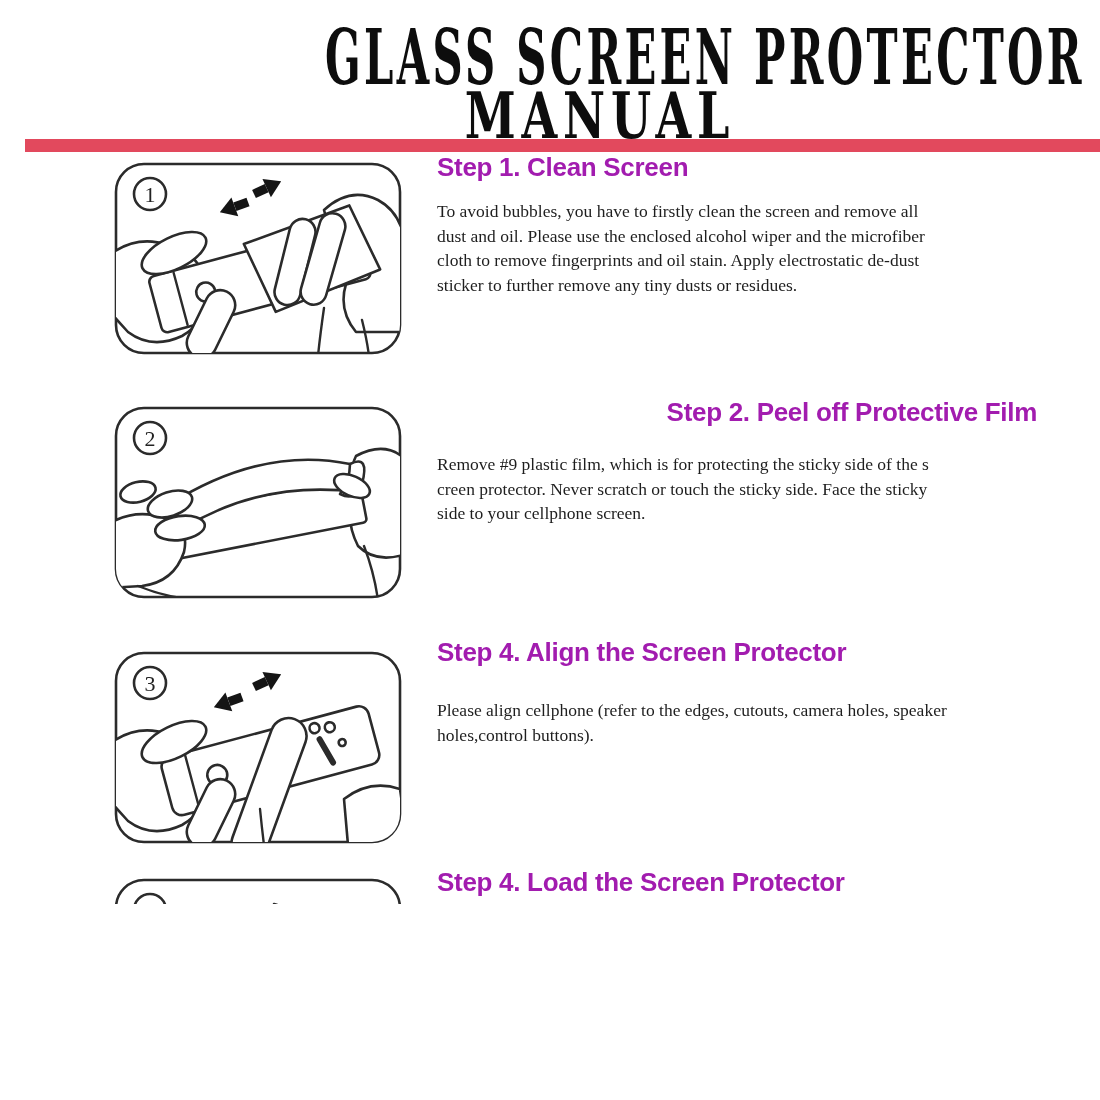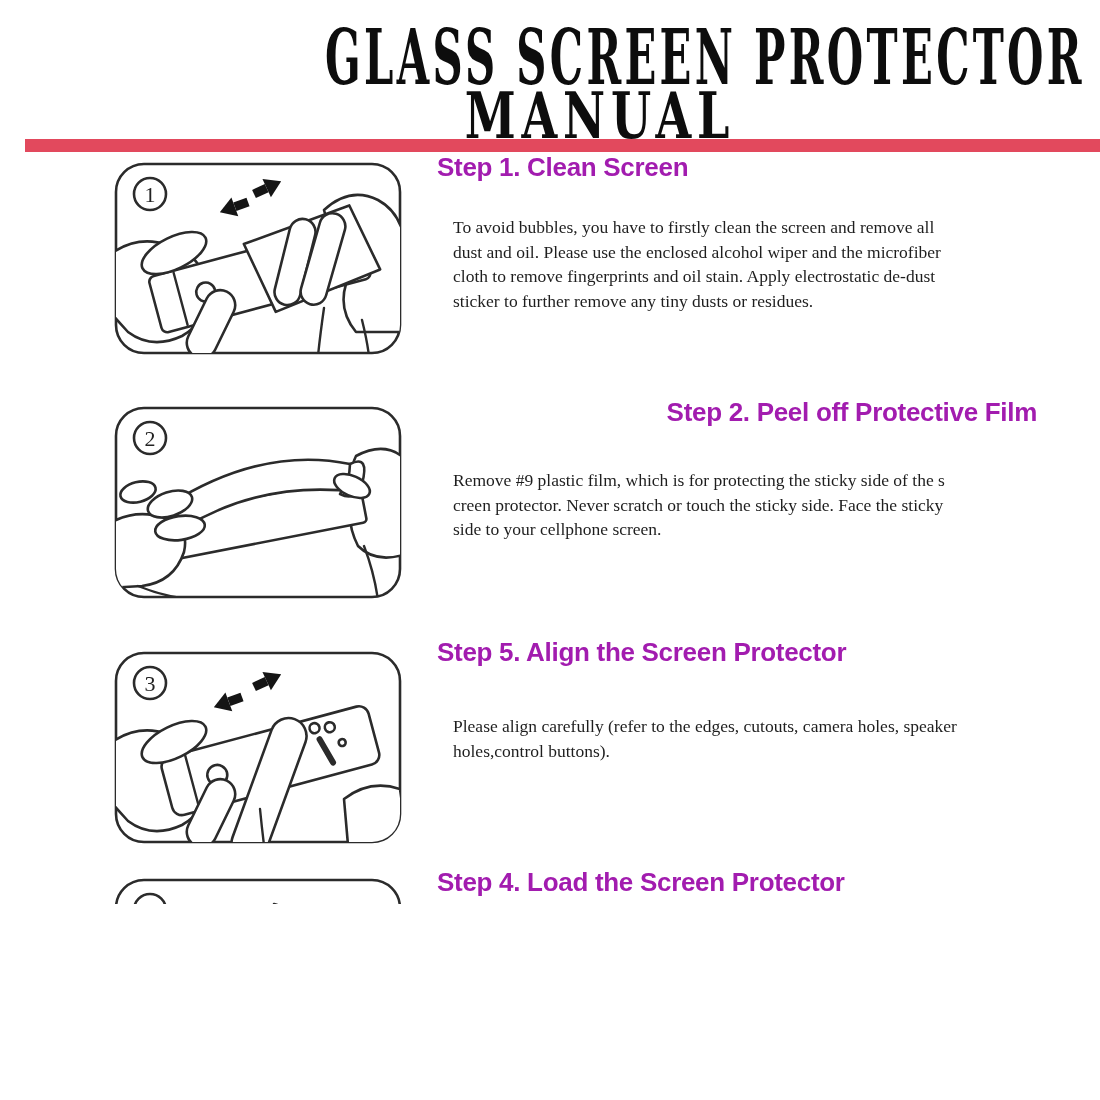--- a/index.html
+++ b/index.html
@@ -18,21 +18,21 @@
   .title-2 { top:84px; font-size:64px; letter-spacing:8px; transform:scaleX(0.72); }
   .divider { position:absolute; left:25px; top:139px; width:1075px; height:13px; background:#e2495d; }
   .illus { position:absolute; left:112px; width:292px; height:197px; }
   .illus svg { display:block; width:100%; height:100%; }
   .step-heading {
     position:absolute; left:437px; width:600px; margin:0;
     font-family:"Liberation Sans", sans-serif; font-weight:700;
     font-size:26px; letter-spacing:-0.3px; color:#a21caf; white-space:nowrap;
   }
   .step-body {
-    position:absolute; left:437px; width:600px; margin:16px;
+    position:absolute; left:437px; width:600px; margin:0;
     font-size:17.5px; line-height:24.6px; color:#1e1e1e;
     white-space:pre-line;
   }
   .ln { fill:#ffffff; stroke:#2b2b2b; stroke-width:2.6; stroke-linejoin:round; stroke-linecap:round; }
   .wire { fill:none; stroke:#2b2b2b; stroke-width:2.4; stroke-linejoin:round; stroke-linecap:round; }
   .arrow { fill:#151515; stroke:none; }
   .badge-num {
     font-family:"Liberation Serif", serif; font-size:22px; fill:#222222;
     text-anchor:middle;
   }
@@ -184,22 +184,22 @@
           <rect x="0" y="-4.5" width="14" height="9"></rect>
             <polygon points="14,-10 30,0 14,10"></polygon>
         </g>
       </g>
       <g>
         <circle class="ln" cx="38" cy="34" r="16"></circle>
         <text class="badge-num" x="38" y="42">3</text>
       </g>
     </svg>
   </div>
-  <h2 class="step-heading" style="top:637px;">Step 5. Align the Screen Protector</h2>
-  <p class="step-body" style="top:698px;">Please align carefully (refer to the edges, cutouts, camera holes, speaker
+  <h2 class="step-heading" style="top:637px;">Step 4. Align the Screen Protector</h2>
+  <p class="step-body" style="top:698px;">Please align cellphone (refer to the edges, cutouts, camera holes, speaker
 holes,control buttons).</p>
 
   <div class="illus" style="top:876px;">
     <svg viewBox="0 0 292 197">
       <defs>
           <clipPath id="c4">
             <rect x="4" y="4" width="284" height="189" rx="28"></rect>
           </clipPath>
         </defs>
       <rect class="ln" x="4" y="4" width="284" height="189" rx="28"></rect>

